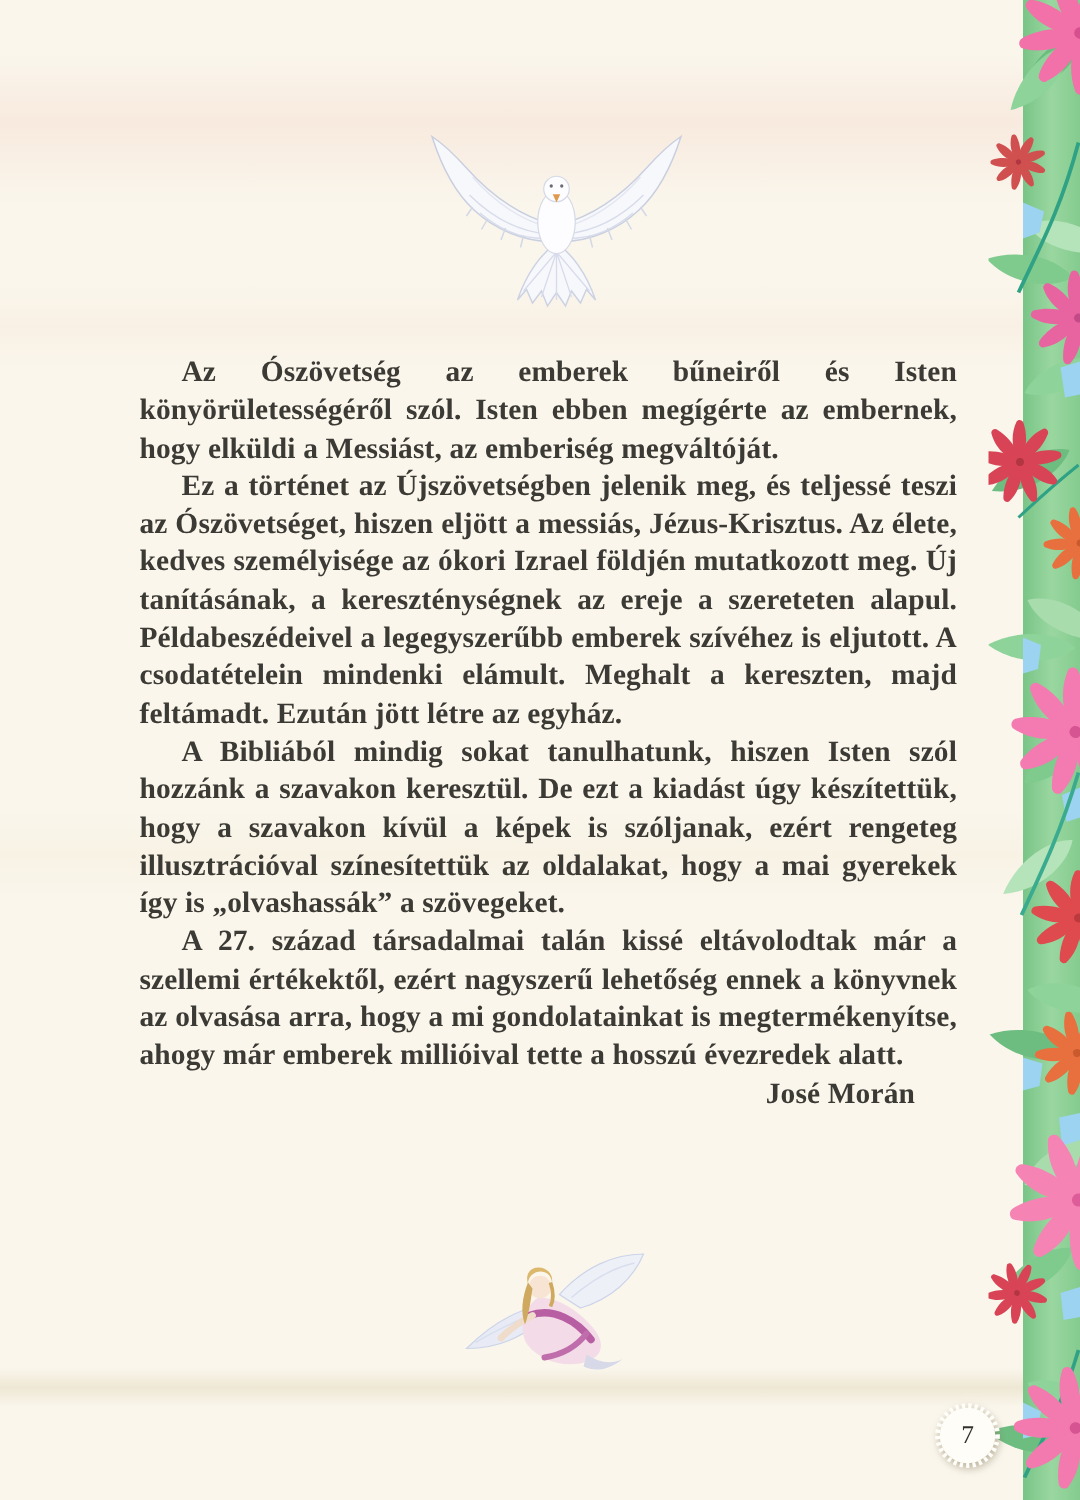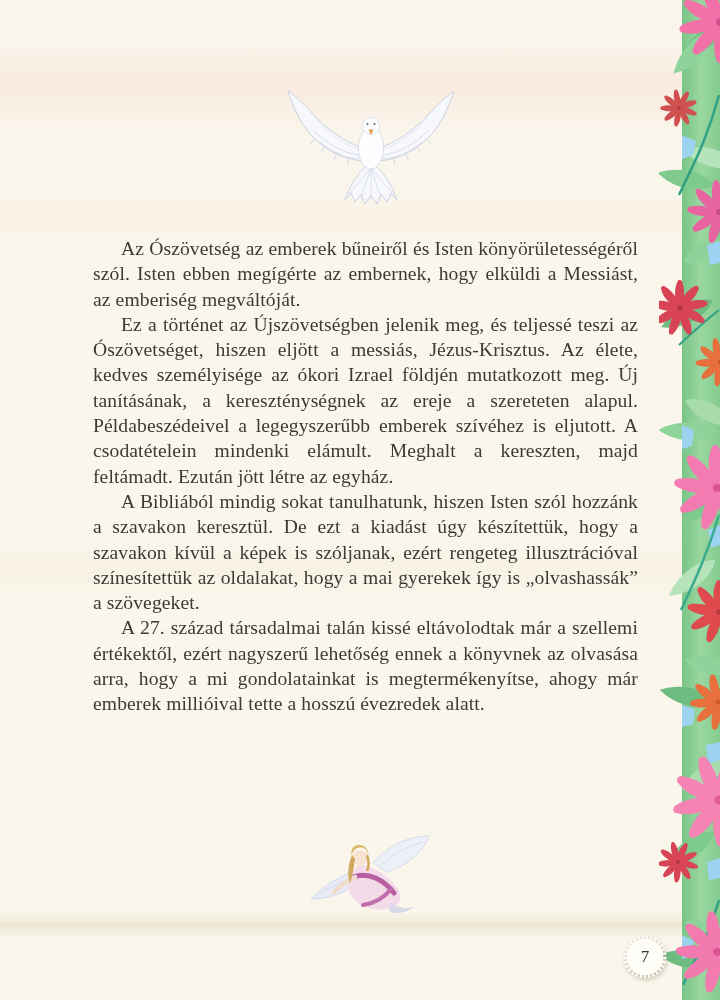--- a/index.html
+++ b/index.html
@@ -26,21 +26,21 @@
 
   
   .angel{position:absolute;left:303px;top:831px;width:135px;height:88px;}
 
   
   .body-text{
     position:absolute;left:93px;top:236px;width:545px;
     font-size:19.6px;line-height:25.3px;color:#3c3a35;
     text-align:justify;letter-spacing:.1px;
   }
-  .body-text p{margin:0;text-indent:28px;}
+  .body-text p{margin:0;text-indent:28px;font-weight:bold;}
   .signature{
     margin-top:44px;text-align:right;padding-right:28px;text-indent:0;
   }
 
   
   .stamp{position:absolute;left:622px;top:934px;width:46px;height:46px;}
   .stamp svg{position:absolute;left:0;top:0;filter:drop-shadow(1px 2px 2px rgba(140,130,100,.55));}
   .stamp .num{
     position:absolute;left:0;top:0;width:46px;height:46px;
     display:flex;align-items:center;justify-content:center;
@@ -80,20 +80,21 @@
     <path d="M83.5 41.5 L88.5 41.5 L86 47 Z" fill="#e09a4e"></path>
   </svg>
 
   <div class="body-text">
     <div>
         <p>Az Ószövetség az emberek bűneiről és Isten könyörületességéről szól. Isten ebben megígérte az embernek, hogy elküldi a Messiást, az emberiség megváltóját.</p>
         <p>Ez a történet az Újszövetségben jelenik meg, és teljessé teszi az Ószövetséget, hiszen eljött a messiás, Jézus-Krisztus. Az élete, kedves személyisége az ókori Izrael földjén mutatkozott meg. Új tanításának, a kereszténységnek az ereje a szereteten alapul. Példabeszédeivel a legegyszerűbb emberek szívéhez is eljutott. A csodatételein mindenki elámult. Meghalt a kereszten, majd feltámadt. Ezután jött létre az egyház.</p>
         <p>A Bibliából mindig sokat tanulhatunk, hiszen Isten szól hozzánk a szavakon keresztül. De ezt a kiadást úgy készítettük, hogy a szavakon kívül a képek is szóljanak, ezért rengeteg illusztrációval színesítettük az oldalakat, hogy a mai gyerekek így is „olvashassák” a szövegeket.</p>
         <p>A 27. század társadalmai talán kissé eltávolodtak már a szellemi értékektől, ezért nagyszerű lehetőség ennek a könyvnek az olvasása arra, hogy a mi gondolatainkat is megtermékenyítse, ahogy már emberek millióival tette a hosszú évezredek alatt.</p>
       </div>
+    <p class="signature">José Morán</p>
   </div>
 
   <svg class="angel" viewBox="0 0 135 88" xmlns="http://www.w3.org/2000/svg">
 
     <path d="M70 32 C 86 14, 106 5, 126 5 C 119 22, 104 35, 84 41 Z" fill="#eef0f8" stroke="#ccd4e8" stroke-width="0.8"></path>
     <path d="M78 34 C 92 22, 106 14, 120 11" stroke="#d9deee" stroke-width="1" fill="none"></path>
 
     <path d="M54 40 C 38 44, 22 54, 8 68 C 26 68, 42 62, 54 52 Z" fill="#e8ebf5" stroke="#ccd4e8" stroke-width="0.8"></path>
     <path d="M50 46 C 36 52, 24 58, 14 64" stroke="#d9deee" stroke-width="1" fill="none"></path>
 

